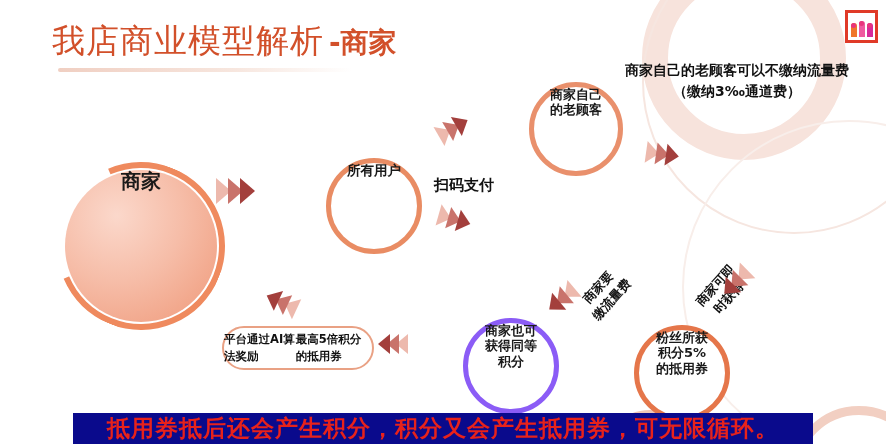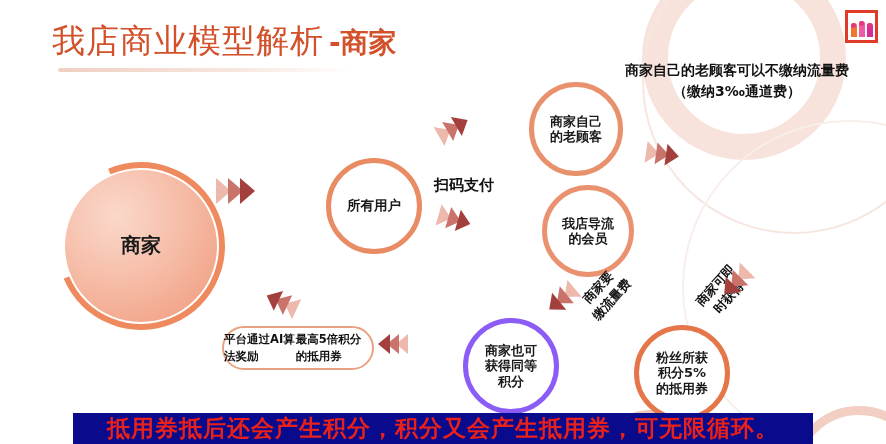--- a/index.html
+++ b/index.html
@@ -44,21 +44,21 @@
   .logo .p{width:6px;border-radius:3px 3px 0 0;}
   .logo .p i{display:block;width:5px;height:5px;border-radius:50%;margin:0 auto 1px;}
   .logo .p.a{height:14px;background:#f0762b;}
   .logo .p.a i{background:#e8357d;}
   .logo .p.b{height:16px;background:#ef5aa0;}
   .logo .p.b i{background:#e8357d;}
   .logo .p.c{height:14px;background:#d62b9b;}
   .logo .p.c i{background:#e8357d;}
 
   
-  .node{position:absolute;border-radius:50%;display:flex;align-items:center;
+  .node{position:absolute;border-radius:50%;display:flex;
         justify-content:center;text-align:center;box-sizing:border-box;
         font-weight:700;color:#1a1a1a;}
   .node .lbl{line-height:1.18;white-space:pre-line;}
 
   .node-merchant{
     left:65px;top:170px;width:152px;height:152px;
     background:radial-gradient(circle at 34% 30%,#fbd8cb 0%,#f6bda8 45%,#ef9878 100%);
     font-size:20px;
   }
   .merchant-arc{
@@ -168,24 +168,20 @@
     <span class="chev c1"></span>
     <span class="chev c2"></span>
     <span class="chev c3"></span>
   </div>
 
   <div class="node node-oldcust ring">
     <span class="lbl">商家自己
 的老顾客</span>
   </div>
 
-  <div class="node node-member ring">
-    <span class="lbl">我店导流
-的会员</span>
-  </div>
 
   <div class="arrows sz-md" style="left:646px;top:143px;transform:rotate(8deg);">
     <span class="chev c1"></span>
     <span class="chev c2"></span>
     <span class="chev c3"></span>
   </div>
 
 
   <div class="lbl-rot1">商家要
 缴流量费</div>

